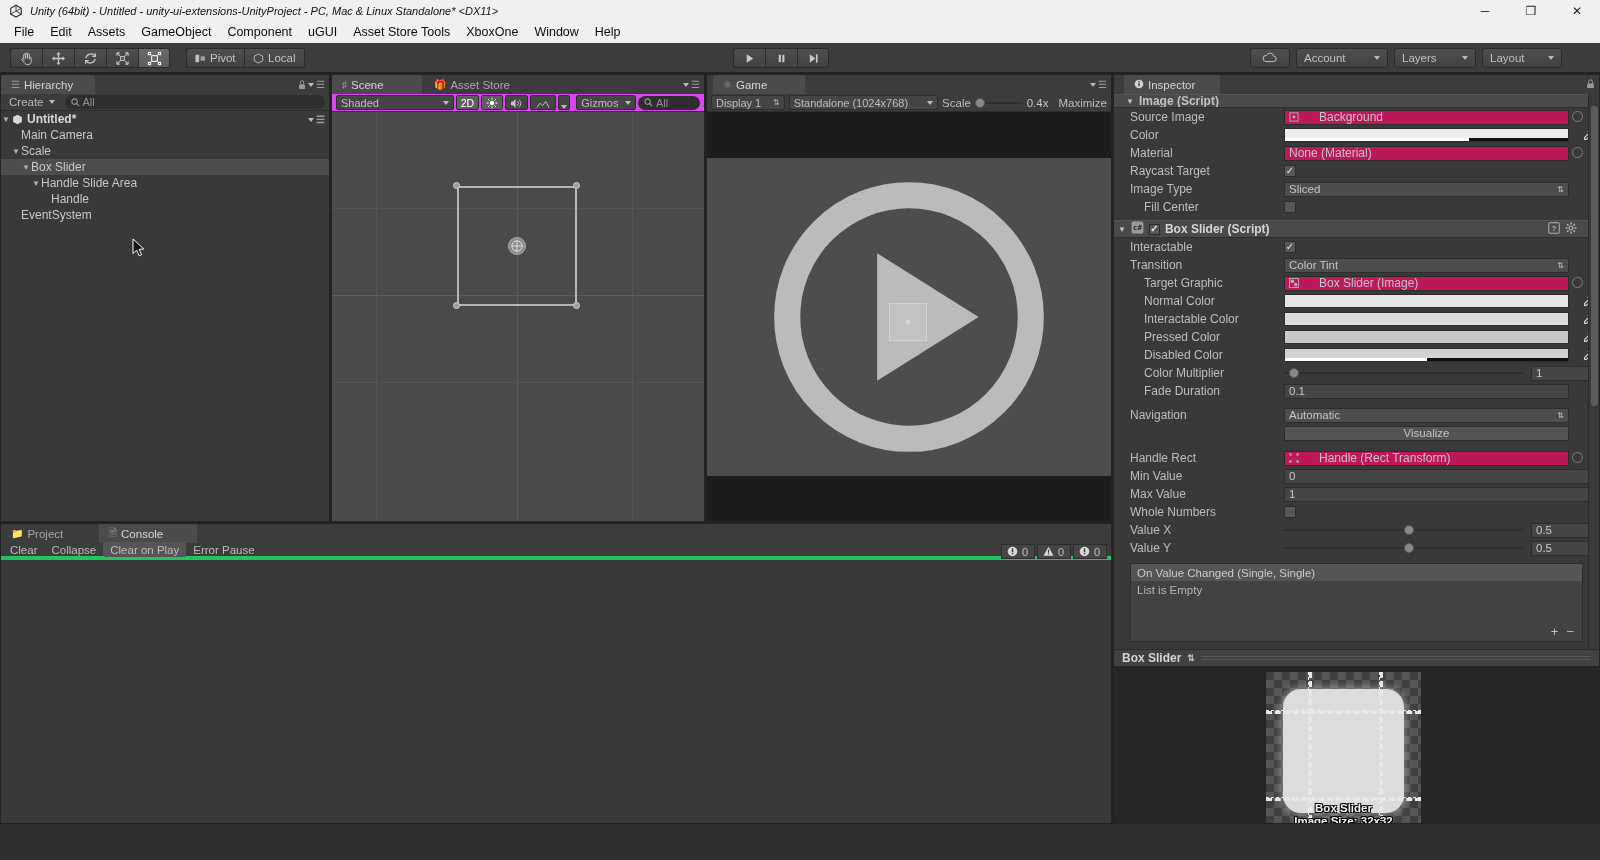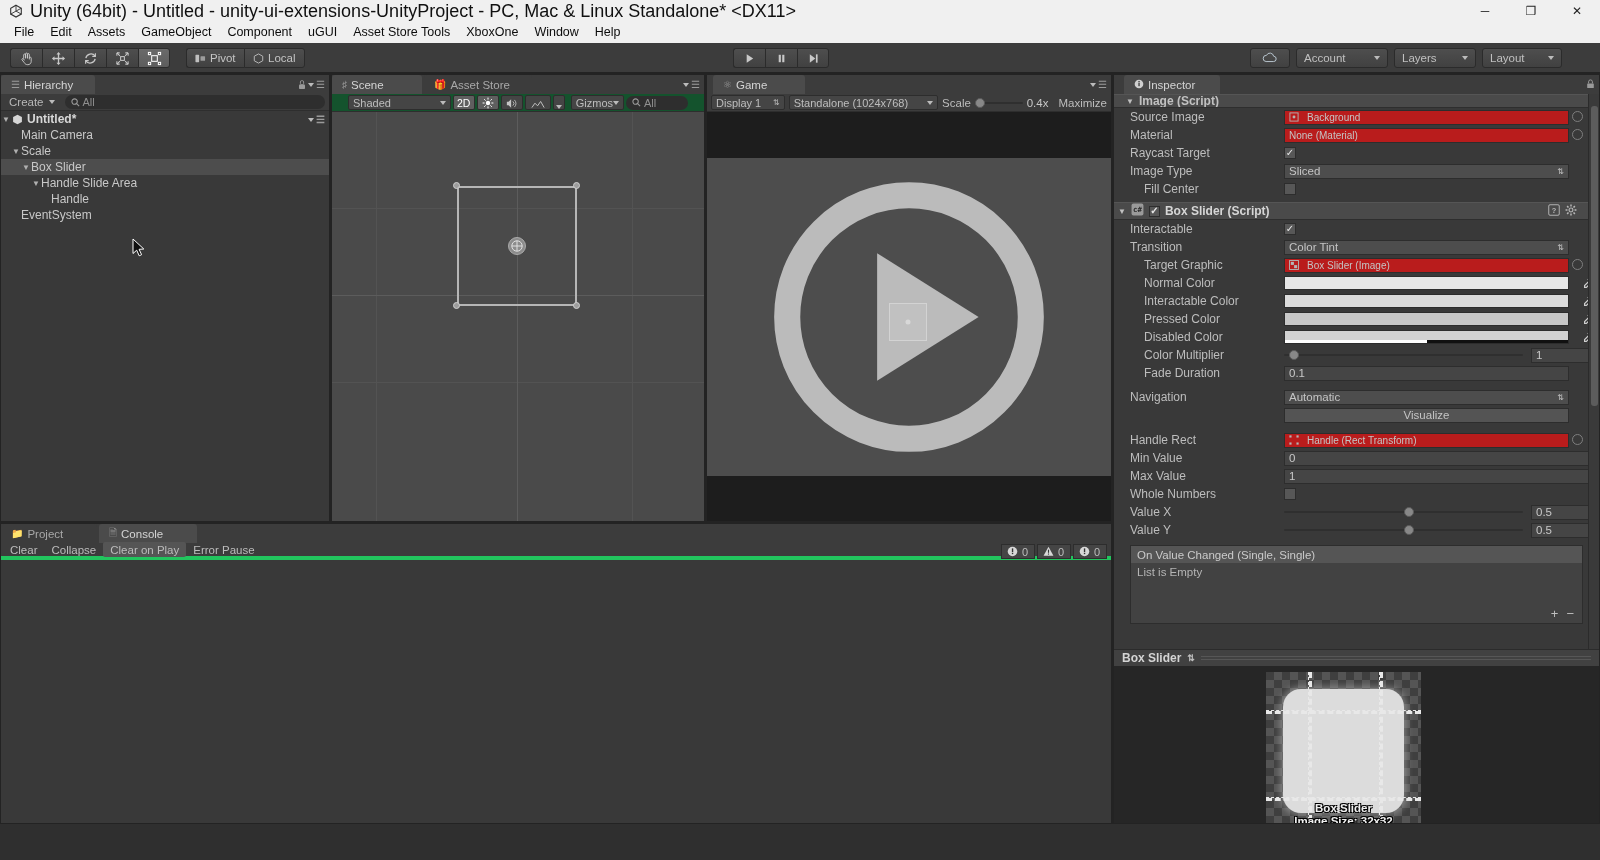--- a/index.html
+++ b/index.html
@@ -17,21 +17,21 @@
   .titlebar {
     position: absolute; left: 0; top: 0; width: 1600px; height: 22px;
     background: #f0f0f0; color: #000;
     display: flex; align-items: center;
   }
   .titlebar .unity-logo {
     width: 16px; height: 16px; margin: 0 6px 0 8px;
     display: flex; align-items: center; justify-content: center;
     font-size: 13px; color: #333;
   }
-  .titlebar .title-text { font-size: 18px; color: #101010; white-space: nowrap; }
+  .titlebar .title-text { font-size: 11px; color: #101010; white-space: nowrap; font-style: italic; }
   .winbtns { position: absolute; right: 0; top: 0; height: 22px; display: flex; }
   .winbtn {
     width: 46px; height: 22px; display: flex; align-items: center; justify-content: center;
     font-size: 12px; color: #222;
   }
 
   
   .menubar {
     position: absolute; left: 0; top: 22px; width: 1600px; height: 21px;
     background: #f0f0f0; color: #000;
@@ -103,22 +103,22 @@
   }
   .hier-row.selected { background: #4d4d4d; }
   .hier-row.root { font-weight: bold; color: #d8d8d8; }
   .tri { width: 10px; display: inline-block; text-align: center; font-size: 8px; color: #b0b0b0; flex: 0 0 10px; }
   .tri.empty { color: transparent; }
   .scene-icon { width: 13px; height: 13px; display: inline-flex; align-items: center; justify-content: center; font-size: 11px; color: #d0d0d0; }
 
   
   #scene { left: 331px; top: 74px; width: 374px; height: 448px; }
   .scene-toolbar {
-    height: 18px; background: #14532d; display: flex; align-items: center;
-    gap: 2px; padding: 0 16px; border-bottom: 1px solid #2e2e2e;
+    height: 18px; background: #d946ef; display: flex; align-items: center;
+    gap: 2px; padding: 0 4px; border-bottom: 1px solid #2e2e2e;
   }
   .sdrop {
     height: 15px; background: #454545; border: 1px solid #2d2d2d; border-radius: 2px;
     display: flex; align-items: center; justify-content: space-between;
     padding: 0 4px; font-size: 11px; color: #bdbdbd;
   }
   .sbtn {
     height: 15px; min-width: 22px; background: #454545; border: 1px solid #2d2d2d;
     border-radius: 2px; display: flex; align-items: flex-end; justify-content: center;
     font-size: 10.5px; color: #c0c0c0; padding: 0 4px;
@@ -183,23 +183,23 @@
   .comp-header {
     height: 18px; background: #4a4a4a; display: flex; align-items: center;
     gap: 5px; padding: 0 4px; border-top: 1px solid #555; border-bottom: 1px solid #2e2e2e;
     font-size: 12px; font-weight: bold; color: #d6d6d6; position: relative;
   }
   .prop-row { height: 18px; display: flex; align-items: center; font-size: 12px; }
   .prop-label { width: 170px; padding-left: 16px; color: #bdbdbd; white-space: nowrap; }
   .prop-label.indent { padding-left: 30px; }
   .prop-field { flex: 1; margin-right: 30px; position: relative; }
   .objfield {
-    height: 15px; background: #b91c1c; border: 1px solid #2d2d2d;
-    display: flex; align-items: center; gap: 8px; padding: 0 4px;
-    font-size: 10px; color: #c4c4c4;
+    height: 15px; background: #be185d; border: 1px solid #2d2d2d;
+    display: flex; align-items: center; gap: 20px; padding: 0 4px;
+    font-size: 12px; color: #c4c4c4;
   }
   .textfield {
     height: 15px; background: #454545; border: 1px solid #2d2d2d;
     display: flex; align-items: center; padding: 0 4px;
     font-size: 11.5px; color: #c8c8c8;
   }
   .popupfield {
     height: 15px; background: #4d4d4d; border: 1px solid #2d2d2d;
     display: flex; align-items: center; justify-content: space-between;
     padding: 0 4px; font-size: 11.5px; color: #c4c4c4;
@@ -690,20 +690,35 @@
             <svg width="10" height="10" viewBox="0 0 11 11" fill="none" stroke="#b4b4b4" stroke-width="1">
                 <rect x="1" y="1" width="9" height="9"></rect>
                 <circle cx="5.5" cy="5.5" r="1.6" fill="#b4b4b4" stroke="none"></circle>
               </svg>
             <span>Background</span>
           </div>
           <span class="circlebtn"></span>
         </div>
       </div>
 
+      <div class="prop-row">
+        <span class="prop-label">Color</span>
+        <div class="prop-field">
+          <div class="colorfield" style="background:#ECECEC;">
+            <div class="alphabg"></div>
+            <div class="alpha" style="width:65%;"></div>
+          </div>
+          <span class="eyedrop">
+            <svg width="12" height="12" viewBox="0 0 12 12" fill="none" stroke="#cfcfcf" stroke-width="1.2">
+                <path d="M10.6 1.4 9.2 0 7 2.2l-.8-.8-1 1 4.4 4.4 1-1-.8-.8z"></path>
+                <path d="M6.6 3.6 1.6 8.6v1.8h1.8l5-5"></path>
+              </svg>
+          </span>
+        </div>
+      </div>
 
       <div class="prop-row">
         <span class="prop-label">Material</span>
         <div class="prop-field">
           <div class="objfield">
             <span>None (Material)</span>
           </div>
           <span class="circlebtn"></span>
         </div>
       </div>

